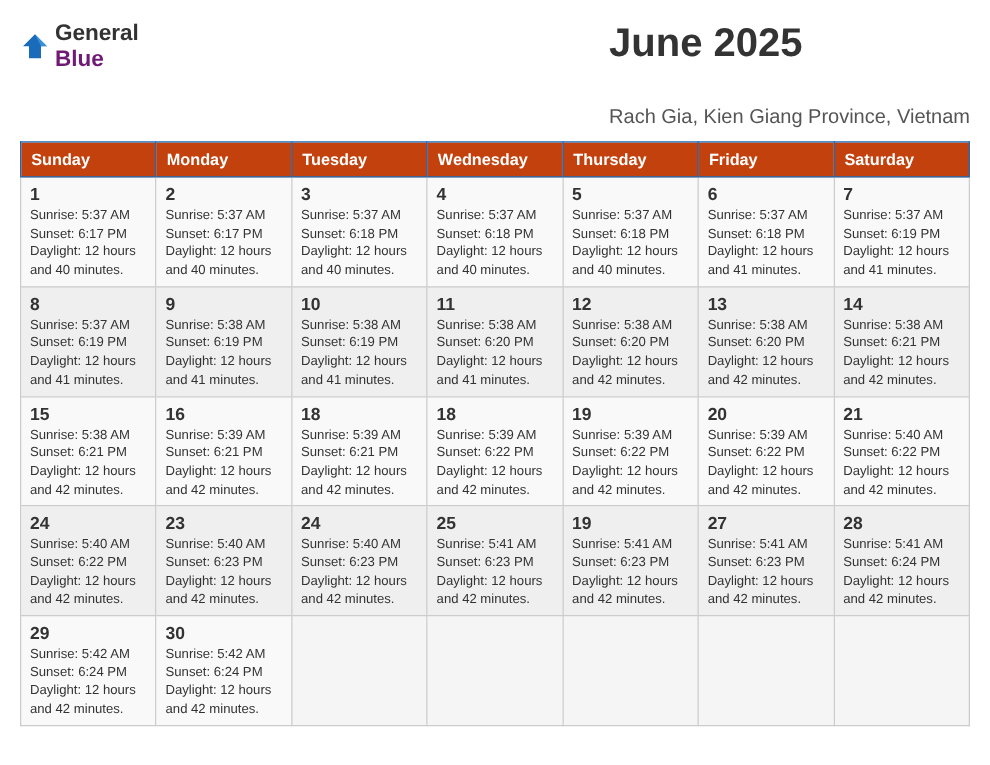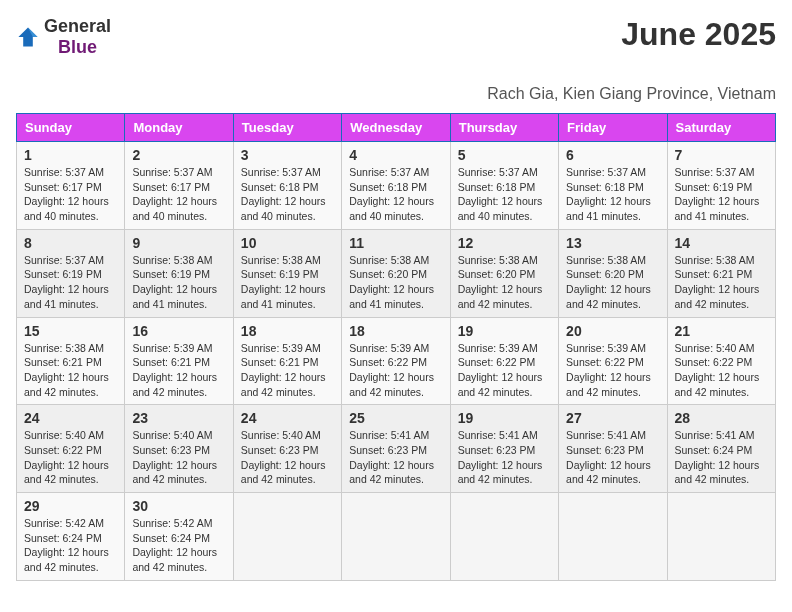--- a/index.html
+++ b/index.html
@@ -13,46 +13,45 @@
     .header-area {
       display: flex;
       justify-content: space-between;
       align-items: flex-start;
       margin-bottom: 10px;
     }
     .logo {
       display: flex;
       align-items: center;
       gap: 4px;
-      text-align: center;
     }
     .logo-icon {
       width: 24px;
       height: 24px;
     }
     .title-area {
-      text-align: right;
+      text-align: left;
     }
     .calendar-title {
       font-size: 32px;
       font-weight: bold;
       color: #333;
     }
     .calendar-subtitle {
       font-size: 16px;
       color: #555;
       margin-top: 32px;
     }
     .calendar {
       width: 100%;
       border-collapse: collapse;
       border: 1px solid #ccc;
     }
     .calendar th {
-      background-color: #d946ef;
+      background-color: #c2410c;
       color: #fff;
       text-align: left;
       padding: 6px 8px;
       font-size: 13px;
       border: 1px solid #1a6bba;
     }
     .calendar td {
       vertical-align: top;
       padding: 5px 7px;
       border: 1px solid #ccc;

